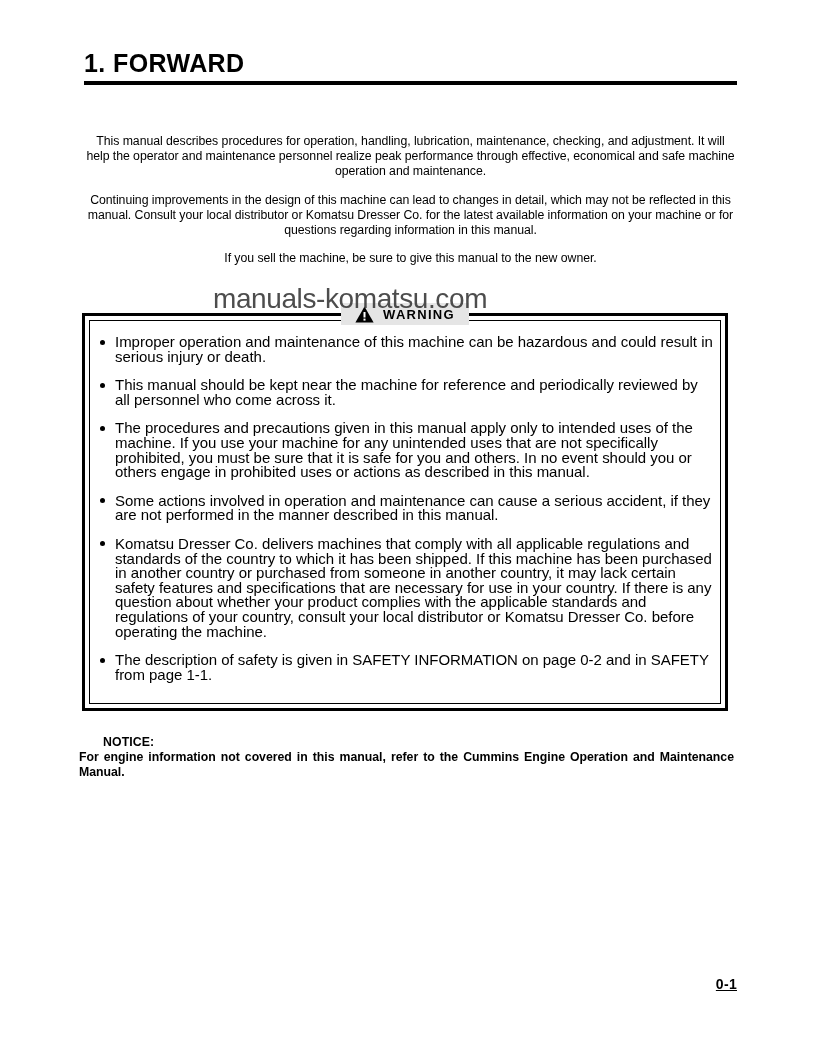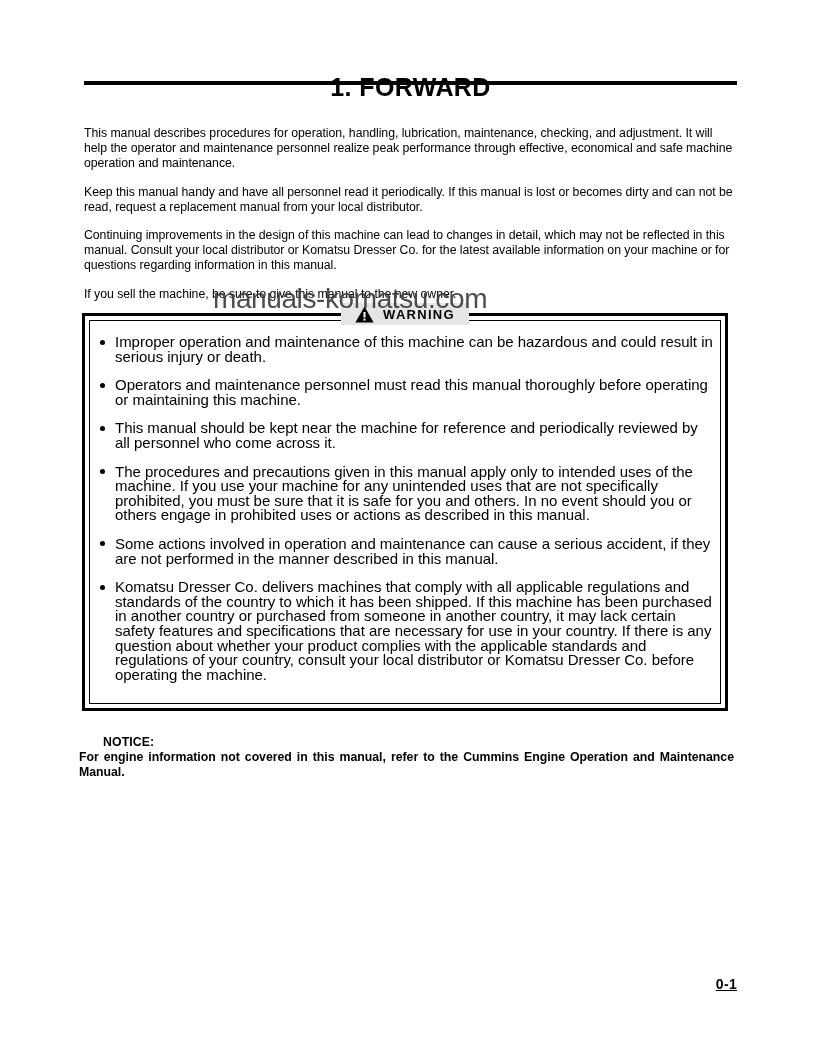--- a/index.html
+++ b/index.html
@@ -18,22 +18,21 @@
     background: #ffffff;
     overflow: hidden;
   }
 
   
   .header {
     position: absolute;
     left: 84px;
     top: 50px;
     width: 653px;
-    text-align: center;
-    margin-top: 24px;
+    text-align: left;
   }
   .header-title {
     font-size: 25px;
     font-weight: bold;
     letter-spacing: 0.4px;
     line-height: 1.05;
     white-space: nowrap;
   }
   .header-rule {
     position: absolute;
@@ -47,22 +46,22 @@
   
   .intro {
     position: absolute;
     left: 84px;
     top: 122px;
     width: 653px;
   }
   .para {
     font-size: 12.3px;
     line-height: 15.2px;
-    text-align: left;
-    margin: 4px 0 13px 0;
+    text-align: center;
+    margin: 12px 0 13px 0;
     letter-spacing: -0.05px;
   }
   .para:last-child { margin-bottom: 0; }
 
   
   .watermark {
     position: absolute;
     left: 213px;
     top: 283px;
     font-size: 28px;
@@ -195,21 +194,20 @@
 
 <div class="page">
 
   <div class="header">
     <div class="header-title">1. FORWARD</div>
   </div>
   <div class="header-rule"></div>
 
   <div class="intro">
     <p class="para">This manual describes procedures for operation, handling, lubrication, maintenance, checking, and adjustment. It will help the operator and maintenance personnel realize peak performance through effective, economical and safe machine operation and maintenance.</p>
-    <p class="para">Keep this manual handy and have all personnel read it periodically. If this manual is lost or becomes dirty and can not be read, request a replacement manual from your local distributor.</p>
     <p class="para">Continuing improvements in the design of this machine can lead to changes in detail, which may not be reflected in this manual. Consult your local distributor or Komatsu Dresser Co. for the latest available information on your machine or for questions regarding information in this manual.</p>
     <p class="para">If you sell the machine, be sure to give this manual to the new owner.</p>
   </div>
 
   <div class="watermark">manuals-komatsu.com</div>
 
   <div class="warnbox">
     <div class="warnbox-inner"></div>
   </div>
 
@@ -224,37 +222,37 @@
     </div>
   </div>
 
   <div class="warn-list">
     <div class="warn-item">
       <span class="bullet"></span>
       <span>Improper operation and maintenance of this machine can be hazardous and could result in serious injury or death.</span>
     </div>
     <div class="warn-item">
       <span class="bullet"></span>
-      <span>Operators and maintenance personnel must read this manual thoroughly before operating or maintaining this machine.</span>
-    </div>
-    <div class="warn-item">
-      <span class="bullet"></span>
       <span>This manual should be kept near the machine for reference and periodically reviewed by all personnel who come across it.</span>
     </div>
     <div class="warn-item">
       <span class="bullet"></span>
       <span>The procedures and precautions given in this manual apply only to intended uses of the machine. If you use your machine for any unintended uses that are not specifically prohibited, you must be sure that it is safe for you and others. In no event should you or others engage in prohibited uses or actions as described in this manual.</span>
     </div>
     <div class="warn-item">
       <span class="bullet"></span>
       <span>Some actions involved in operation and maintenance can cause a serious accident, if they are not performed in the manner described in this manual.</span>
     </div>
     <div class="warn-item">
       <span class="bullet"></span>
       <span>Komatsu Dresser Co. delivers machines that comply with all applicable regulations and standards of the country to which it has been shipped. If this machine has been purchased in another country or purchased from someone in another country, it may lack certain safety features and specifications that are necessary for use in your country. If there is any question about whether your product complies with the applicable standards and regulations of your country, consult your local distributor or Komatsu Dresser Co. before operating the machine.</span>
+    </div>
+    <div class="warn-item">
+      <span class="bullet"></span>
+      <span>The description of safety is given in SAFETY INFORMATION on page 0-2 and in SAFETY from page 1-1.</span>
     </div>
   </div>
 
   <div class="notice">
     <div class="notice-title">NOTICE:</div>
     <div class="notice-body">For engine information not covered in this manual, refer to the Cummins Engine Operation and Maintenance Manual.</div>
   </div>
 
   <div class="footer">
     <span class="page-number">0-1</span>

